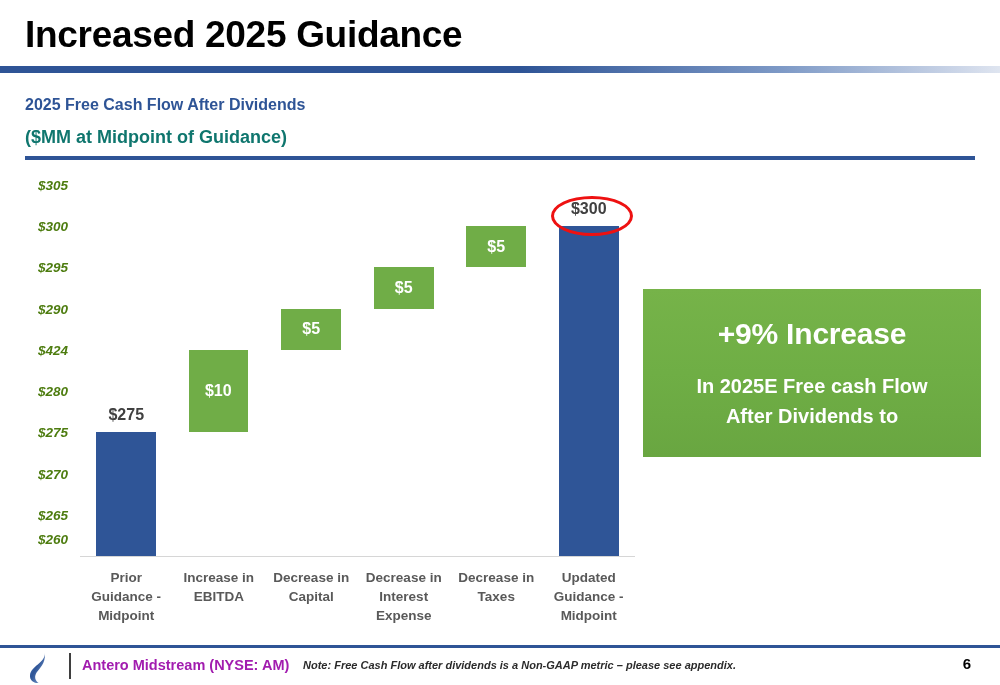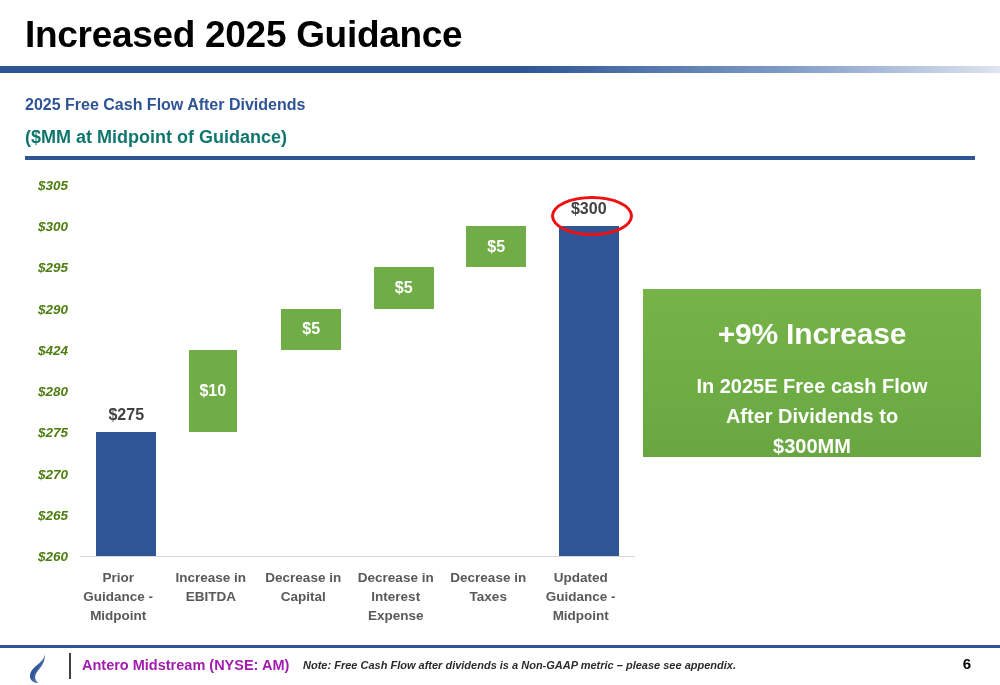--- a/index.html
+++ b/index.html
@@ -140,21 +140,21 @@
   .highlight-ellipse {
     position: absolute;
     border: 3px solid #ee1111;
     border-radius: 50%;
     background: transparent;
     pointer-events: none;
   }
 
   .xlabels {
     position: absolute;
-    left: 72px;
+    left: 80px;
     top: 392px;
     width: 555px;
     height: 66px;
     display: flex;
   }
   .xlabel {
     flex: 1 1 0;
     text-align: center;
     font-size: 13.5px;
     font-weight: bold;
@@ -258,26 +258,26 @@
   <div class="ytick-wrap" id="yaxis">
       <div class="ytick" style="top: 0px;">$305</div>
       <div class="ytick" style="top: 41.2222px;">$300</div>
       <div class="ytick" style="top: 82.4444px; padding-left: 46px;">$295</div>
       <div class="ytick" style="top: 123.667px;">$290</div>
       <div class="ytick" style="top: 164.889px;">$424</div>
       <div class="ytick" style="top: 206.111px;">$280</div>
       <div class="ytick" style="top: 247.333px;">$275</div>
       <div class="ytick" style="top: 288.556px;">$270</div>
       <div class="ytick" style="top: 329.778px;">$265</div>
-      <div class="ytick" style="top: 371px;">$260</div>
+      <div class="ytick" style="top: 354px;">$260</div>
     </div>
   <div class="plot" id="plot">
       <div class="bar blue" style="left: 16.25px; top: 247.333px; width: 60px; height: 123.667px;"></div>
       <div class="bar-outer-label" style="left: 16.25px; width: 60px; top: 221.333px;">$275</div>
-      <div class="bar green" style="left: 108.75px; top: 164.889px; width: 48px; height: 82.4444px;">
+      <div class="bar green" style="left: 108.75px; top: 164.889px; width: 59px; height: 82.4444px;">
         <div class="bar-inner-label">$10</div>
       </div>
       <div class="bar green" style="left: 201.25px; top: 123.667px; width: 60px; height: 41.2222px;">
         <div class="bar-inner-label">$5</div>
       </div>
       <div class="bar green" style="left: 293.75px; top: 82.4444px; width: 60px; height: 41.2222px;">
         <div class="bar-inner-label">$5</div>
       </div>
       <div class="bar green" style="left: 386.25px; top: 41.2222px; width: 60px; height: 41.2222px;">
         <div class="bar-inner-label">$5</div>
@@ -316,21 +316,20 @@
         <div>Midpoint</div>
       </div>
     </div>
 </div>
 
 <div class="callout">
   <div class="callout-head">+9% Increase</div>
   <div class="callout-body">
     <div>In 2025E Free cash Flow</div>
     <div>After Dividends to</div>
-    <div>$300MM</div>
   </div>
 </div>
 
 <div class="footer-rule"></div>
 <div class="footer-logo">
   <svg viewBox="0 0 28 32" width="28" height="32">
     <defs>
       <linearGradient id="flameGrad" x1="0" y1="0" x2="1" y2="1">
         <stop offset="0%" stop-color="#4a7fc1"></stop>
         <stop offset="45%" stop-color="#2f5597"></stop>

